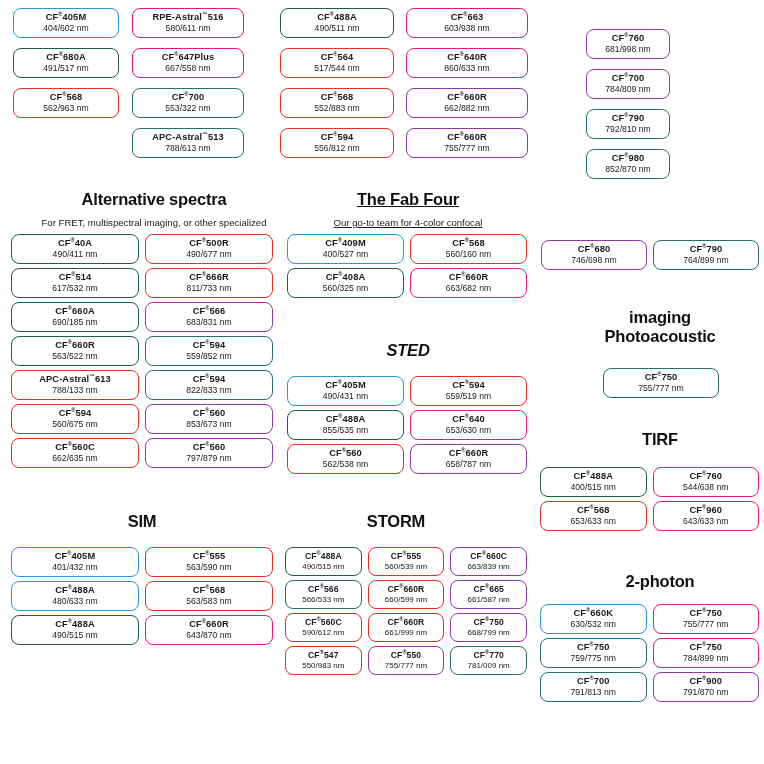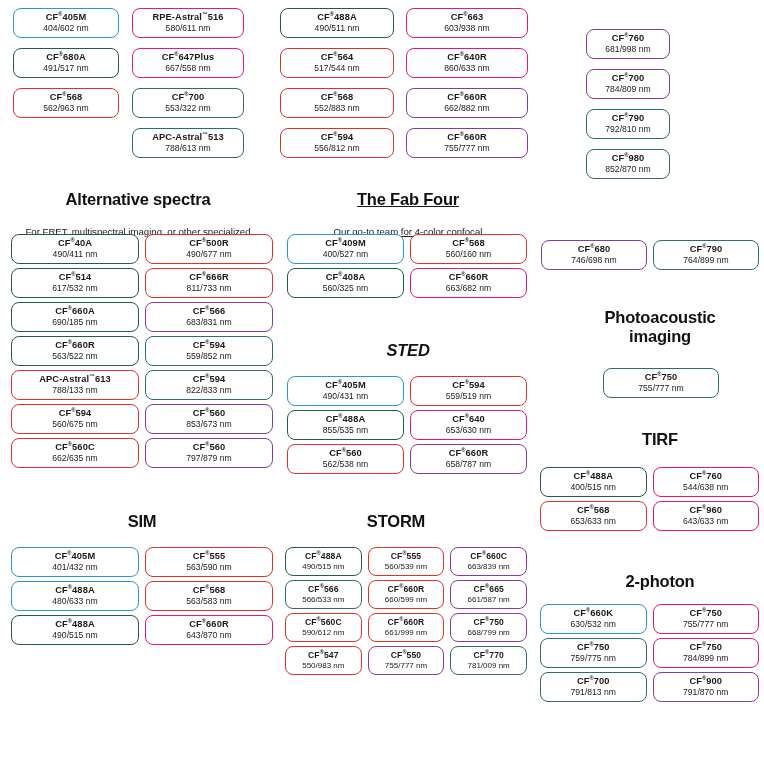--- a/index.html
+++ b/index.html
@@ -61,42 +61,42 @@
     text-align: center;
     font-size: 16.5px;
     font-weight: bold;
     letter-spacing: -0.2px;
     color: #111;
   }
   .sec-sub {
     text-align: center;
     font-size: 9.6px;
     color: #222;
-    margin-top: 17px;
+    margin-top: 8px;
   }
 
   
   .col-stack { display: flex; flex-direction: column; }
   .grid2 { display: grid; grid-template-columns: 1fr 1fr; }
   .grid3 { display: grid; grid-template-columns: 1fr 1fr 1fr; }
 
   
   .blk { position: absolute; }
 
   
   #top-col-1 { left: 10px;  top: 6px;   width: 112px; }
   #top-col-2 { left: 129px; top: 6px;   width: 118px; }
   #top-col-3 { left: 277px; top: 6px;   width: 120px; }
   #top-col-4 { left: 403px; top: 6px;   width: 128px; }
   #top-col-5 { left: 583px; top: 27px;  width: 90px;  }
 
   .top-gap { margin-bottom: 6px; }
 
   
-  #alt-head  { left: 0;  top: 190px; width: 276px; }
+  #alt-head  { left: 16px;  top: 190px; width: 276px; }
   #alt-grid  { left: 8px;  top: 232px; width: 268px; }
 
   
   #fab-head  { left: 288px; top: 190px; width: 240px; text-decoration: underline; }
   #fab-grid  { left: 284px; top: 232px; width: 246px; }
 
   
   #pa-pair   { left: 538px; top: 238px; width: 224px; }
   #pa-head   { left: 560px; top: 308px; width: 200px; }
   #pa-box    { left: 600px; top: 366px; width: 122px; }
@@ -388,22 +388,22 @@
         </div>
       </div>
       <div class="cell ">
         <div class="pill c-teal">
           <span class="nm-name">CF<sup>®</sup>790</span>
           <span class="nm-spec">764/899 nm</span>
         </div>
       </div>
     </div>
   <div class="blk" id="pa-head">
+    <div class="sec-title">imaging</div>
     <div class="sec-title">Photoacoustic</div>
-    <div class="sec-title">imaging</div>
   </div>
   <div class="blk col-stack" id="pa-box">
       <div class="cell ">
         <div class="pill c-teal">
           <span class="nm-name">CF<sup>®</sup>750</span>
           <span class="nm-spec">755/777 nm</span>
         </div>
       </div>
     </div>
 

